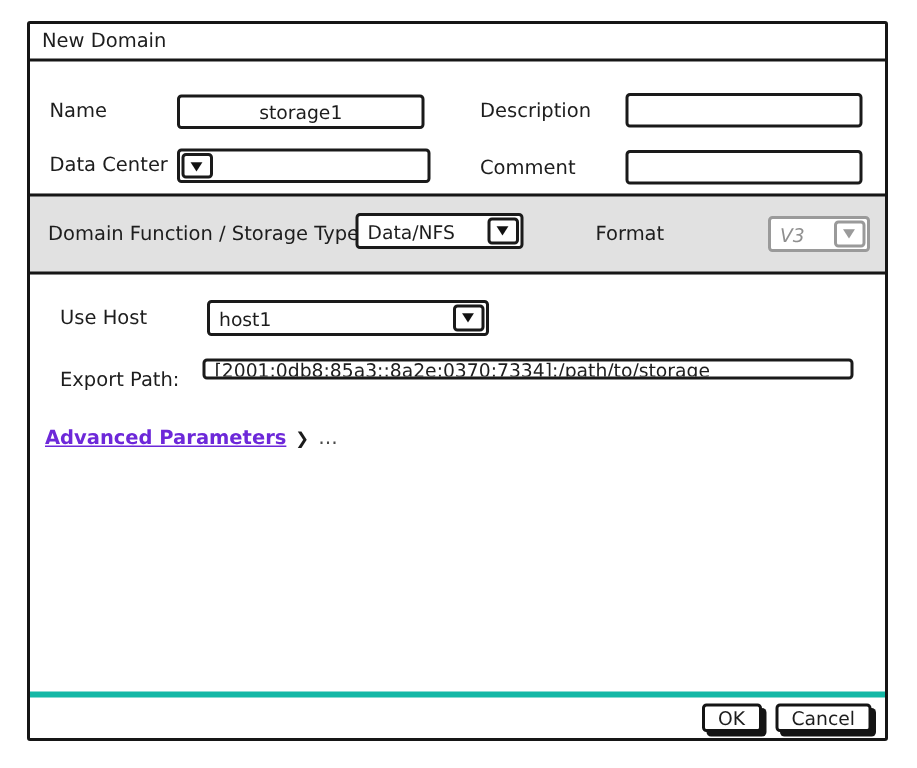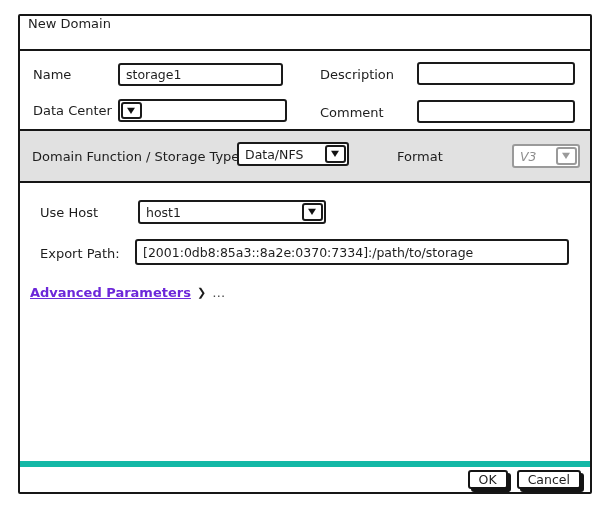--- a/index.html
+++ b/index.html
@@ -5,22 +5,22 @@
   html,body{margin:0;padding:0;}
   body{
     width:611px;height:512px;background:#ffffff;position:relative;overflow:hidden;
     font-family:"DejaVu Sans",sans-serif;color:#1d1d1d;
   }
   .dialog{
     position:absolute;left:18px;top:14px;width:574px;height:480px;
     background:#fff;border:2px solid #161616;border-radius:2px;box-sizing:border-box;
   }
   .titlebar{
-    position:absolute;left:0;top:0;right:0;height:35px;
-    border-bottom:2px solid #161616;display:flex;align-items:flex-start;
+    position:absolute;left:0;top:0;right:0;height:25px;
+    border-bottom:2px solid #161616;display:flex;align-items:center;
     padding-left:8px;box-sizing:border-box;font-size:13px;
   }
   .label{position:absolute;font-size:13px;white-space:nowrap;}
   .txt{
     position:absolute;border:2px solid #1a1a1a;border-radius:3px;background:#fff;
     font-family:"DejaVu Sans",sans-serif;font-size:12.5px;color:#1d1d1d;
     padding:0 6px;box-sizing:border-box;outline:none;
   }
   .combo{
     position:absolute;border:2px solid #1a1a1a;border-radius:3px;background:#fff;
@@ -38,21 +38,21 @@
   .combo.disabled{border-color:#9a9a9a;}
   .combo.disabled .combo-value{color:#8f8f8f;}
   .combo.disabled .combo-btn{border-color:#9a9a9a;}
   .combo.disabled .tri{color:#9a9a9a;}
   .band{
     position:absolute;left:0;right:0;top:113px;height:54px;background:#e1e1e1;
     border-top:2px solid #161616;border-bottom:2px solid #161616;box-sizing:border-box;
   }
   .footer{
     position:absolute;left:0;right:0;bottom:0;height:31px;
-    border-top:6px solid #14b8a6;box-sizing:border-box;
+    border-top:4px solid #14b8a6;box-sizing:border-box;
     display:flex;align-items:center;justify-content:flex-end;gap:9px;padding-right:9px;
   }
   .btn{
     border:2px solid #141414;border-radius:3px;background:#fff;
     box-shadow:3px 3px 0 #141414;
     font-family:"DejaVu Sans",sans-serif;font-size:12.5px;color:#1d1d1d;
     height:19px;padding:0 9px;display:flex;align-items:center;cursor:pointer;
   }
   .adv{
     position:absolute;left:10px;top:269px;display:flex;align-items:center;gap:6px;
@@ -65,21 +65,21 @@
 </head>
 <body>
 
 <div class="dialog">
 
   <div class="titlebar">
     <span>New Domain</span>
   </div>
 
   <span class="label" style="left:13px;top:51px;">Name</span>
-  <input class="txt" style="left: 98px; top: 47px; width: 165px; height: 23px;" value="storage1">
+  <input class="txt" style="left: 98px; top: 47px; width: 165px; height: 23px; text-align: center;" value="storage1">
 
   <span class="label" style="left:300px;top:51px;">Description</span>
   <input class="txt" style="left: 397px; top: 46px; width: 158px; height: 23px;" value="">
 
   <span class="label" style="left:13px;top:87px;">Data Center</span>
   <div class="combo" style="left:98px;top:83px;width:169px;height:23px;">
     <span class="combo-btn">
         <span class="tri">▼</span>
       </span>
   </div>
@@ -107,21 +107,21 @@
 
   <span class="label" style="left:20px;top:189px;">Use Host</span>
   <div class="combo" style="left:118px;top:184px;width:188px;height:24px;">
     <span class="combo-value">host1</span>
     <span class="combo-btn">
         <span class="tri">▼</span>
       </span>
   </div>
 
   <span class="label" style="left:20px;top:230px;">Export Path:</span>
-  <input class="txt" style="left: 115px; top: 223px; width: 434px; height: 26px;" value="[2001:0db8:85a3::8a2e:0370:7334]:/path/to/storage">
+  <input class="txt" style="left: 115px; top: 223px; width: 434px; height: 14px;" value="[2001:0db8:85a3::8a2e:0370:7334]:/path/to/storage">
 
   <div class="adv">
     <a>Advanced Parameters</a>
     <span class="chev">❯</span>
     <span class="dots">…</span>
   </div>
 
   <div class="footer">
     <button class="btn">OK</button>
     <button class="btn">Cancel</button>

